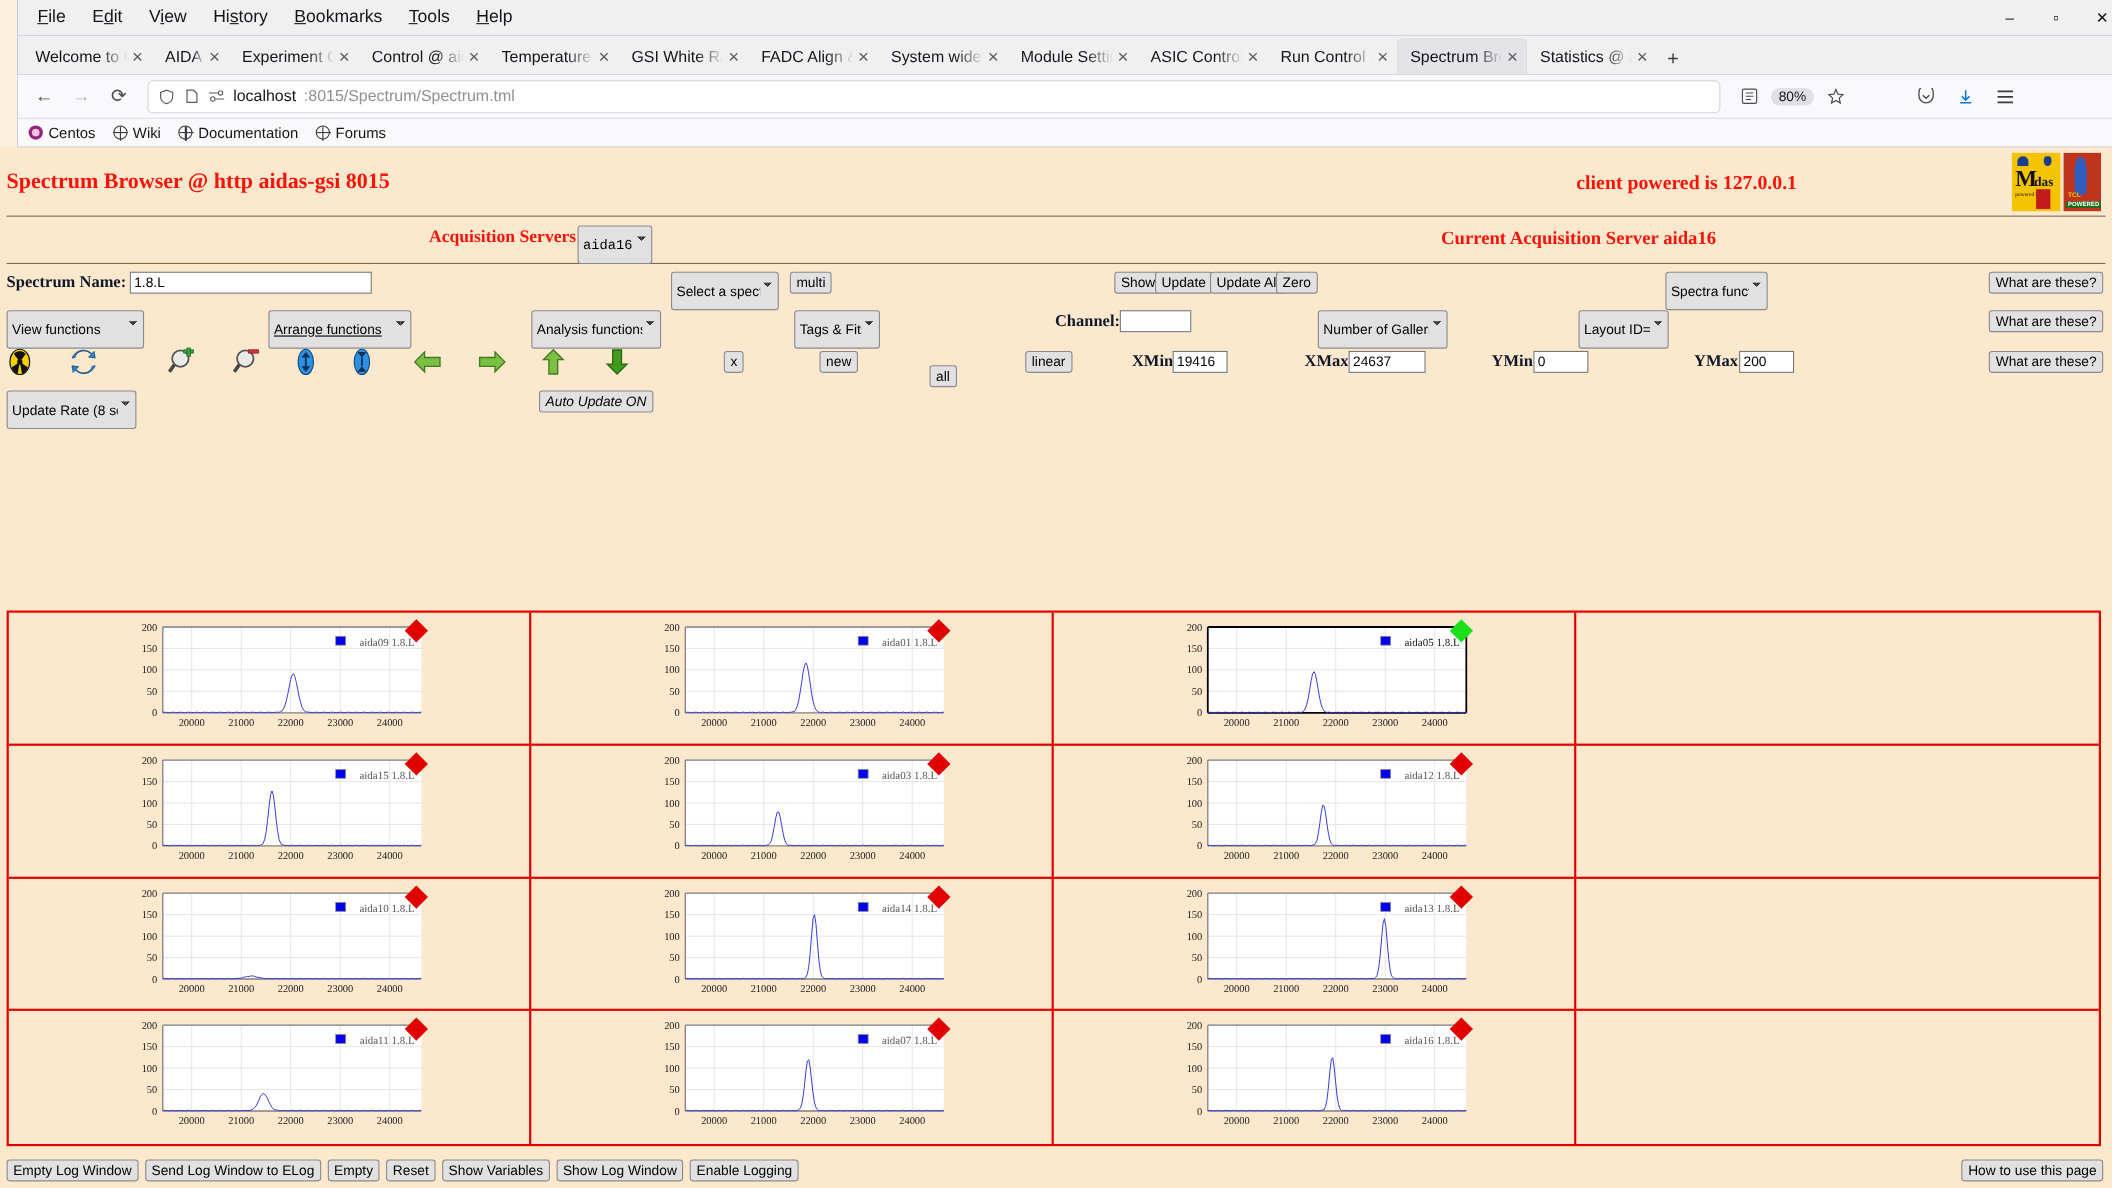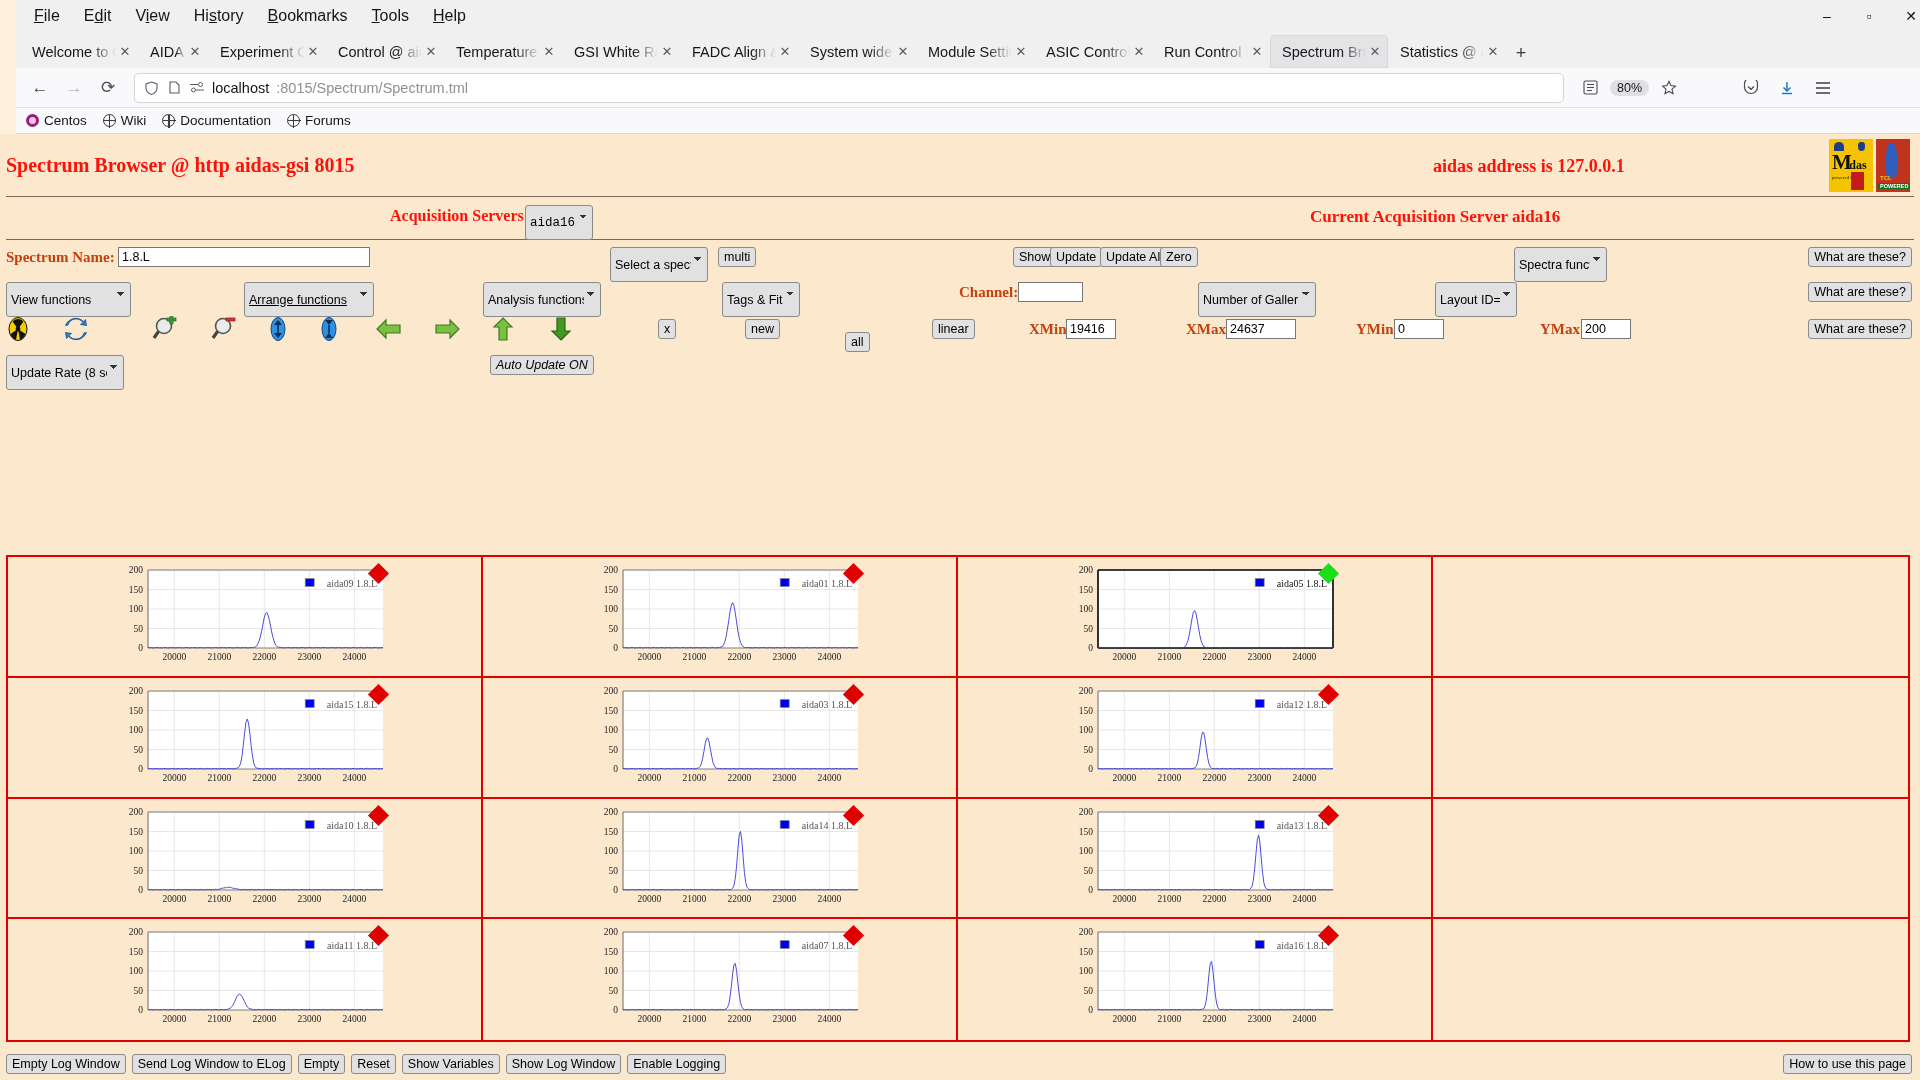--- a/index.html
+++ b/index.html
@@ -122,21 +122,21 @@
   button.w {
     font-family:"Liberation Sans", sans-serif; font-size:12.5px;
     background:#e1e1e1; border:1px solid #8a8a8a; border-radius:3px;
     padding:1px 5px; height:20px; color:#000; cursor:pointer; line-height:1;
   }
   input.w {
     font-family:"Liberation Sans", sans-serif; font-size:12.5px;
     background:#fff; border:1px solid #767676; border-radius:0;
     padding:1px 3px; height:20px; color:#000;
   }
-  .lbl-red { font-family:"Liberation Serif", serif; font-weight:bold; font-size:15px; color:#c2410c; }
+  .lbl-red { font-family:"Liberation Serif", serif; font-weight:bold; font-size:15px; color:#0f172a; }
 
   .ctlrow { position:relative; height:31px; }
   .abs { position:absolute; }
 
   
   .icobar { position:relative; height:32px; }
   .ico { position:absolute; width:28px; height:26px; cursor:pointer; }
   .ico svg { display:block; }
 
   
@@ -318,21 +318,21 @@
         <span class="globe"></span>
         <span>Forums</span>
       </div>
     </div>
 </div>
 
 <div class="page">
 
   <div class="hdrrow">
     <div class="hdr-title">Spectrum Browser @ http aidas-gsi 8015</div>
-    <div class="hdr-client">aidas address is 127.0.0.1</div>
+    <div class="hdr-client">client powered is 127.0.0.1</div>
     <div class="logos">
       <div class="logo-midas">
         <div class="dot1"></div>
           <div class="dot2"></div>
         <div class="m1">M</div>
           <div class="m2">idas</div>
         <div class="pw">powered by</div>
           <div class="blk"></div>
       </div>
       <div class="logo-tcl">
@@ -350,21 +350,21 @@
       <select class="w mono">
         <option>aida16</option>
       </select>
     </div>
     <div class="acq-current">Current Acquisition Server aida16</div>
   </div>
   <hr class="hr">
 
   <div class="ctlrow" style="margin-top:6px;">
     <span class="abs lbl-red" style="left:6px; top:3px;">Spectrum Name:</span>
-    <input class="w abs" style="left: 118px; top: 1px; width: 252px;" value="1.8.L">
+    <input class="w abs" style="left: 118px; top: 1px; width: 220px;" value="1.8.L">
     <select class="w abs" style="left:610px; top:1px; width:98px;"><option>Select a spectrum</option></select>
     <button class="w abs" style="left:718px; top:1px;">multi</button>
     <button class="w abs" style="left:1013px; top:1px;">Show</button>
     <button class="w abs" style="left:1050px; top:1px;">Update</button>
     <button class="w abs" style="left:1100px; top:1px;">Update All</button>
     <button class="w abs" style="left:1160px; top:1px;">Zero</button>
     <select class="w abs" style="left:1514px; top:1px; width:93px;"><option>Spectra functions</option></select>
     <button class="w abs" style="right:8px; top:1px;">What are these?</button>
   </div>
 

